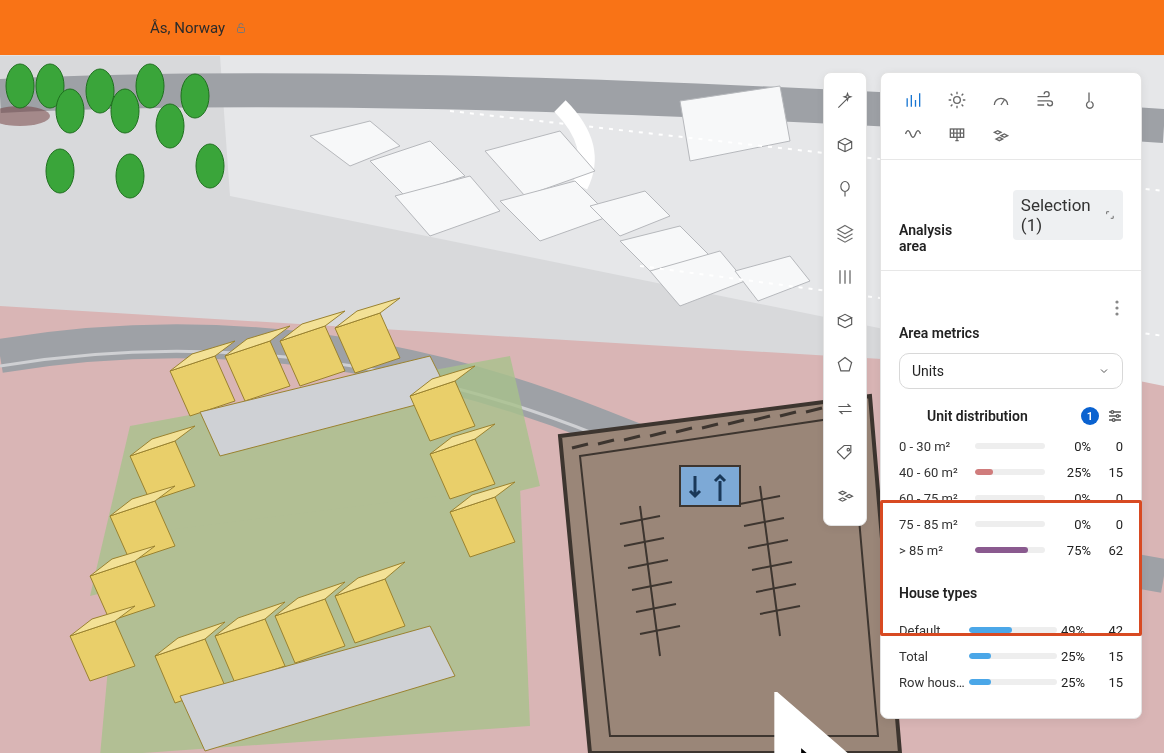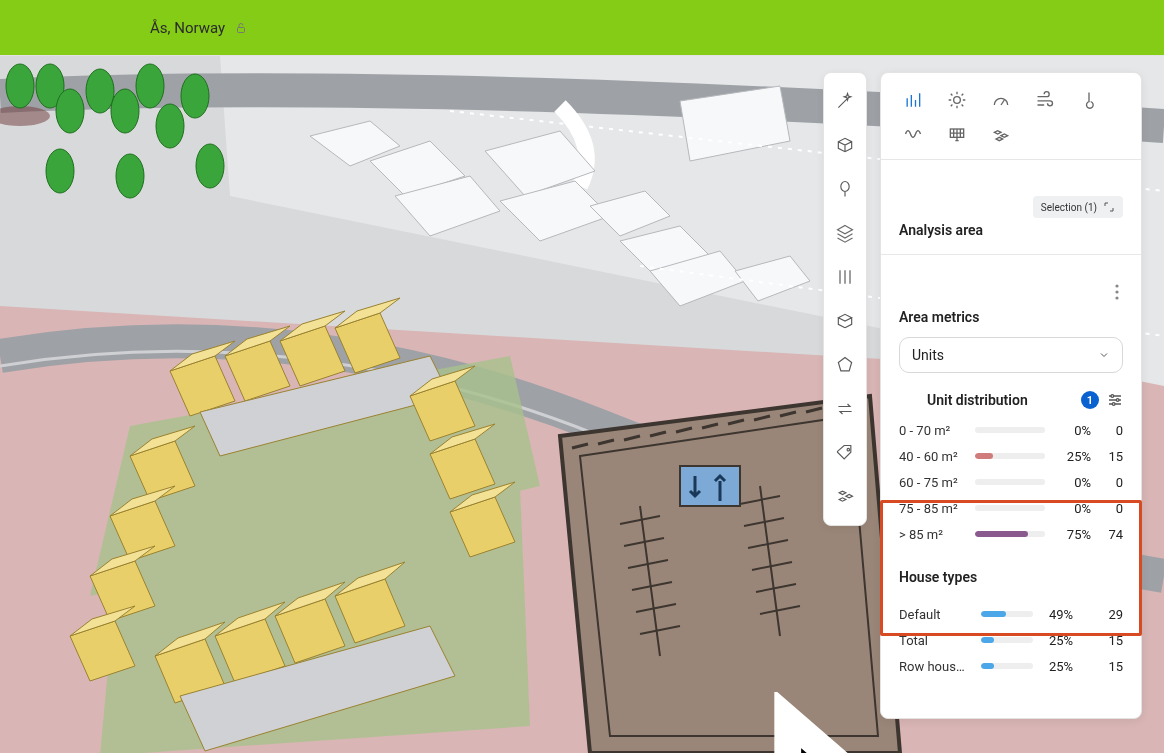--- a/index.html
+++ b/index.html
@@ -1,21 +1,21 @@
 <!DOCTYPE html>
 <html><head>
 <meta charset="utf-8">
 <style>
   * { box-sizing: border-box; margin: 0; padding: 0; font-family: -apple-system, BlinkMacSystemFont, "Segoe UI", Roboto, sans-serif; }
   html, body { width: 1164px; height: 753px; overflow: hidden; background: #f5f5f5; position: relative; }
 
   
   .topbar {
     position: absolute; top: 0; left: 0; right: 0; height: 56px;
-    background: #84cc16; border-bottom: 1px solid #e3e3e3;
+    background: #f97316; border-bottom: 1px solid #e3e3e3;
     display: flex; align-items: center; padding: 0 150px;
   }
   .loc-label { font-size: 15px; color: #2b2b2b; display: inline-flex; align-items: center; gap: 10px; }
   .lock-icon { width: 12px; height: 12px; }
 
   
   .viewport { position: absolute; top: 56px; left: 0; right: 0; bottom: 0; overflow: hidden; }
   .viewport svg { width: 100%; height: 100%; display: block; }
 
   
@@ -44,21 +44,21 @@
   .tab { width: 36px; height: 30px; display: flex; align-items: center; justify-content: center; cursor: pointer; color: #666; border-radius: 4px; }
   .tab.active { color: #1976d2; }
   .tab svg { width: 22px; height: 20px; fill: none; stroke: currentColor; stroke-width: 1.6; }
   .tabrow2 { display: flex; gap: 8px; padding: 0 14px 10px 14px; }
   .divider { height: 1px; background: #e7e7e7; margin: 0; }
 
   .section { padding: 16px 18px; }
   .row { display: flex; align-items: center; justify-content: space-between; }
   .sec-title { font-size: 14px; font-weight: 600; color: #222; margin-top: 46px; }
   .selection-chip {
-    background: #eef0f2; border-radius: 4px; padding: 5px 8px; font-size: 10px; color: #333;
+    background: #eef0f2; border-radius: 4px; padding: 5px 8px; font-size: 17px; color: #333;
     display: inline-flex; align-items: center; gap: 6px; cursor: pointer; margin-left: 44px;
   }
   .expand-icon { width: 12px; height: 12px; }
 
   .metrics-head { display: flex; align-items: center; justify-content: space-between; padding: 8px 18px 6px 18px; }
   .metrics-head .sec-title { font-weight: 600; }
   .kebab { color: #888; cursor: pointer; padding: 4px; }
 
   .units-select {
     margin: 6px 18px 14px 18px; border: 1px solid #d8d8d8; border-radius: 10px;
@@ -85,21 +85,21 @@
 
   .highlight-box {
     position: absolute; right: 22px; top: 500px;
     width: 262px; height: 136px;
     border: 3px solid #d84a22; border-radius: 2px;
     pointer-events: none;
   }
 
   .house-sec { padding: 14px 18px 0 18px; }
   .house-sec .label { font-size: 14px; font-weight: 600; color: #222; margin-bottom: 16px; }
-  .ht-row { display: flex; align-items: center; height: 26px; gap: 16px; font-size: 13px; }
+  .ht-row { display: flex; align-items: center; height: 26px; gap: 4px; font-size: 13px; }
   .ht-row .name { width: 66px; color: #333; white-space: nowrap; overflow: hidden; text-overflow: ellipsis; }
   .ht-row .bar { flex: 1; height: 6px; background: #eee; border-radius: 3px; position: relative; overflow: hidden; }
   .ht-row .bar .fill { position: absolute; left: 0; top: 0; bottom: 0; border-radius: 3px; background: #4ba7e8; }
   .ht-row .pct { width: 36px; text-align: left; color: #222; }
   .ht-row .cnt { width: 22px; text-align: right; color: #222; }
 
 </style>
 </head>
 <body>
 
@@ -452,21 +452,21 @@
           <path d="M3 4h18M3 10h18M3 16h18"></path>
           <circle cx="8" cy="4" r="2" fill="#fff"></circle>
           <circle cx="16" cy="10" r="2" fill="#fff"></circle>
           <circle cx="10" cy="16" r="2" fill="#fff"></circle>
         </svg>
     </span>
   </div>
 
   <div class="dist-list" id="dist-list">
       <div class="dist-row">
-        <span class="range">0 - 70 m²</span>
+        <span class="range">0 - 30 m²</span>
         <span class="bar">
           <span class="fill" style="width:0%;background:#e0e0e0"></span>
         </span>
         <span class="pct">0%</span>
         <span class="cnt">0</span>
       </div>
       <div class="dist-row">
         <span class="range">40 - 60 m²</span>
         <span class="bar">
           <span class="fill" style="width:25%;background:#d07c7c"></span>
@@ -489,35 +489,35 @@
         </span>
         <span class="pct">0%</span>
         <span class="cnt">0</span>
       </div>
       <div class="dist-row">
         <span class="range">&gt; 85 m²</span>
         <span class="bar">
           <span class="fill" style="width:75%;background:#8a5a8f"></span>
         </span>
         <span class="pct">75%</span>
-        <span class="cnt">74</span>
+        <span class="cnt">62</span>
       </div>
     </div>
 
 
   <div class="house-sec">
     <div class="label">House types</div>
     <div id="ht-list">
         <div class="ht-row">
           <span class="name">Default</span>
           <span class="bar">
             <span class="fill" style="width:49%"></span>
           </span>
           <span class="pct">49%</span>
-          <span class="cnt">29</span>
+          <span class="cnt">42</span>
         </div>
         <div class="ht-row">
           <span class="name">Total</span>
           <span class="bar">
             <span class="fill" style="width:25%"></span>
           </span>
           <span class="pct">25%</span>
           <span class="cnt">15</span>
         </div>
         <div class="ht-row">

